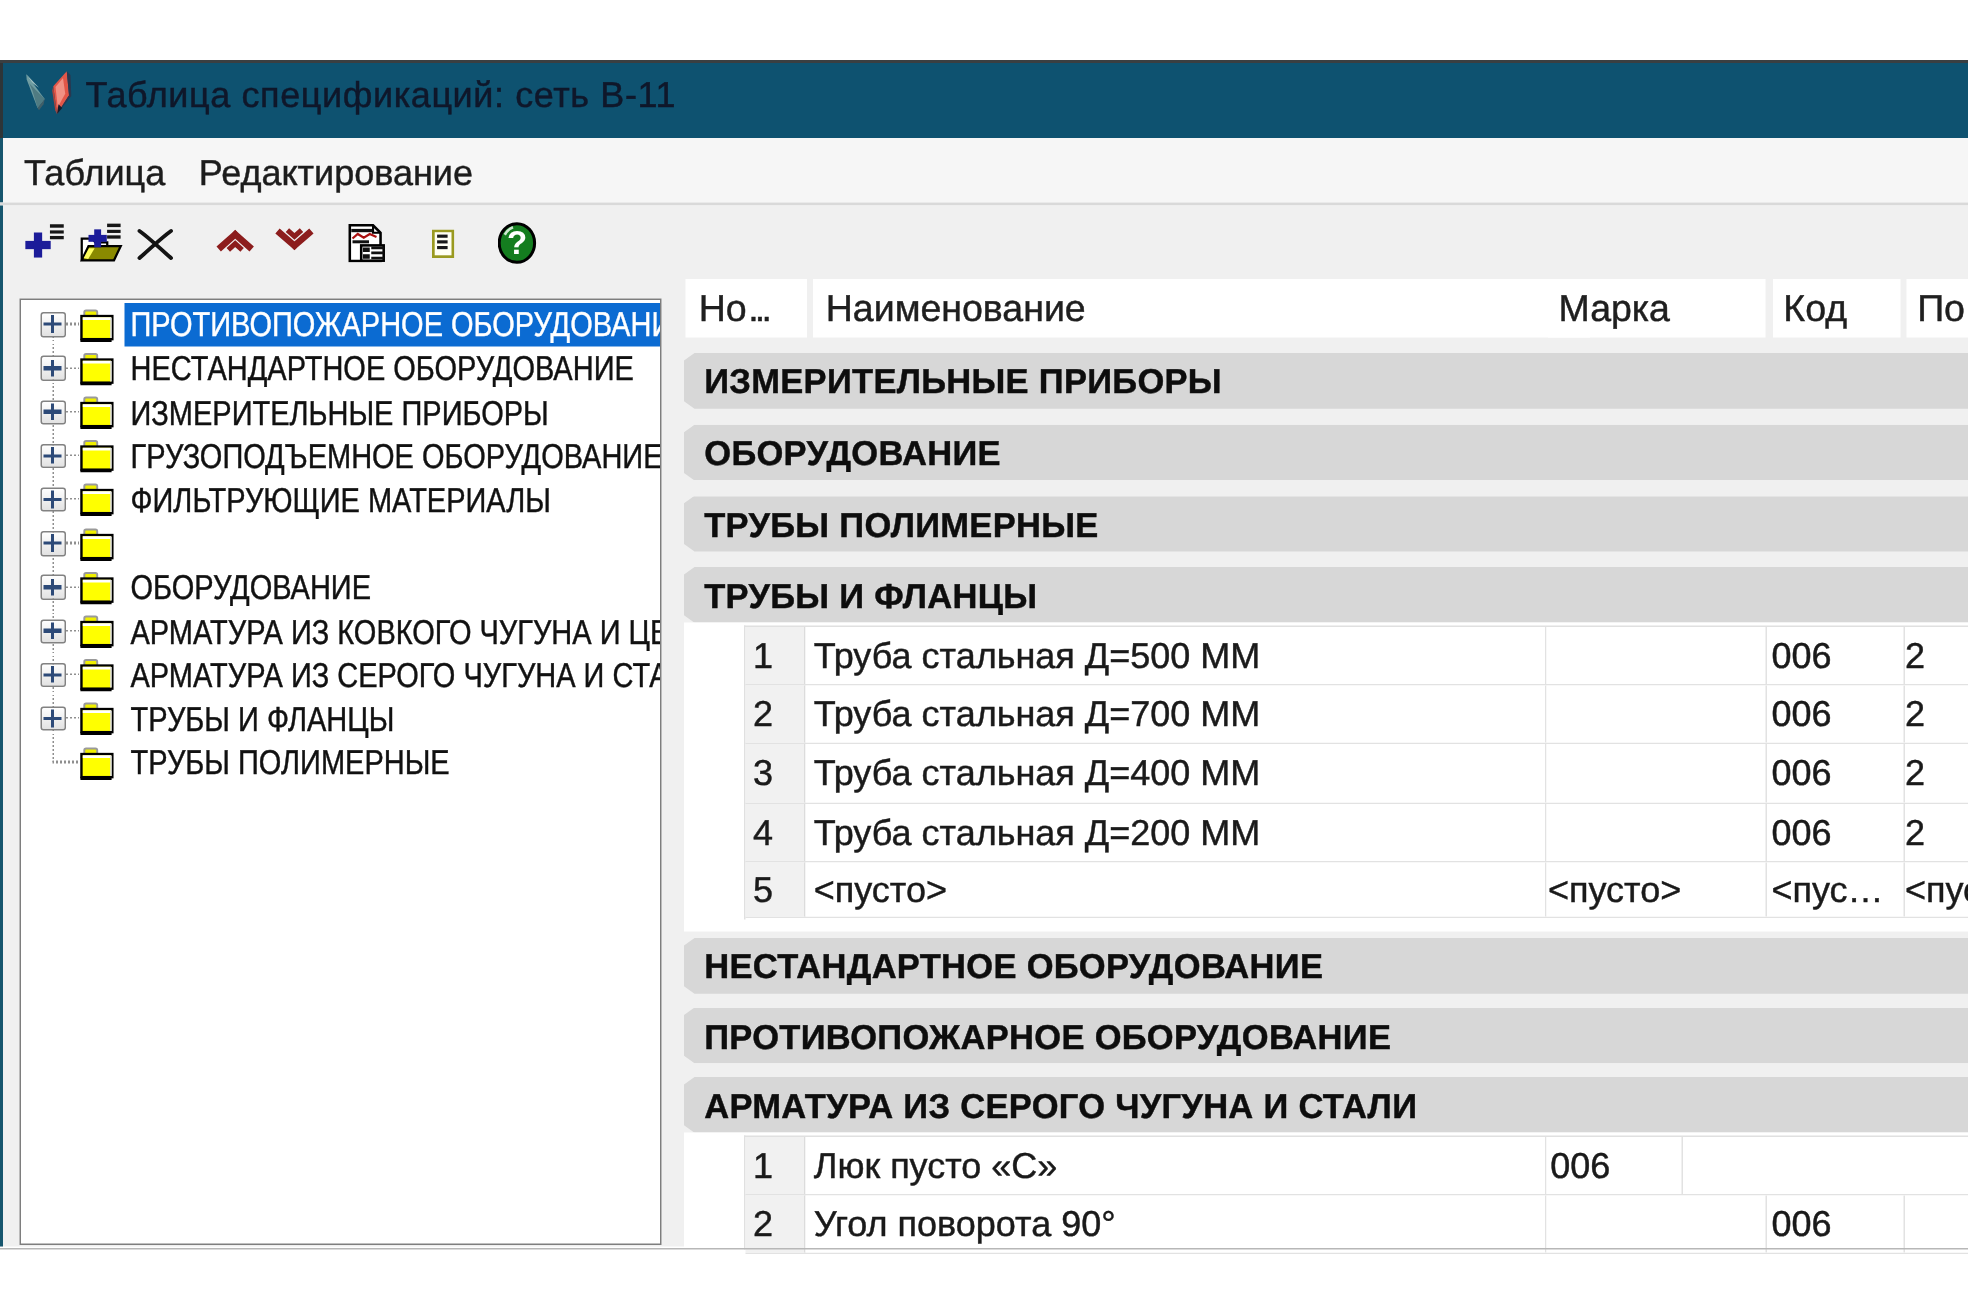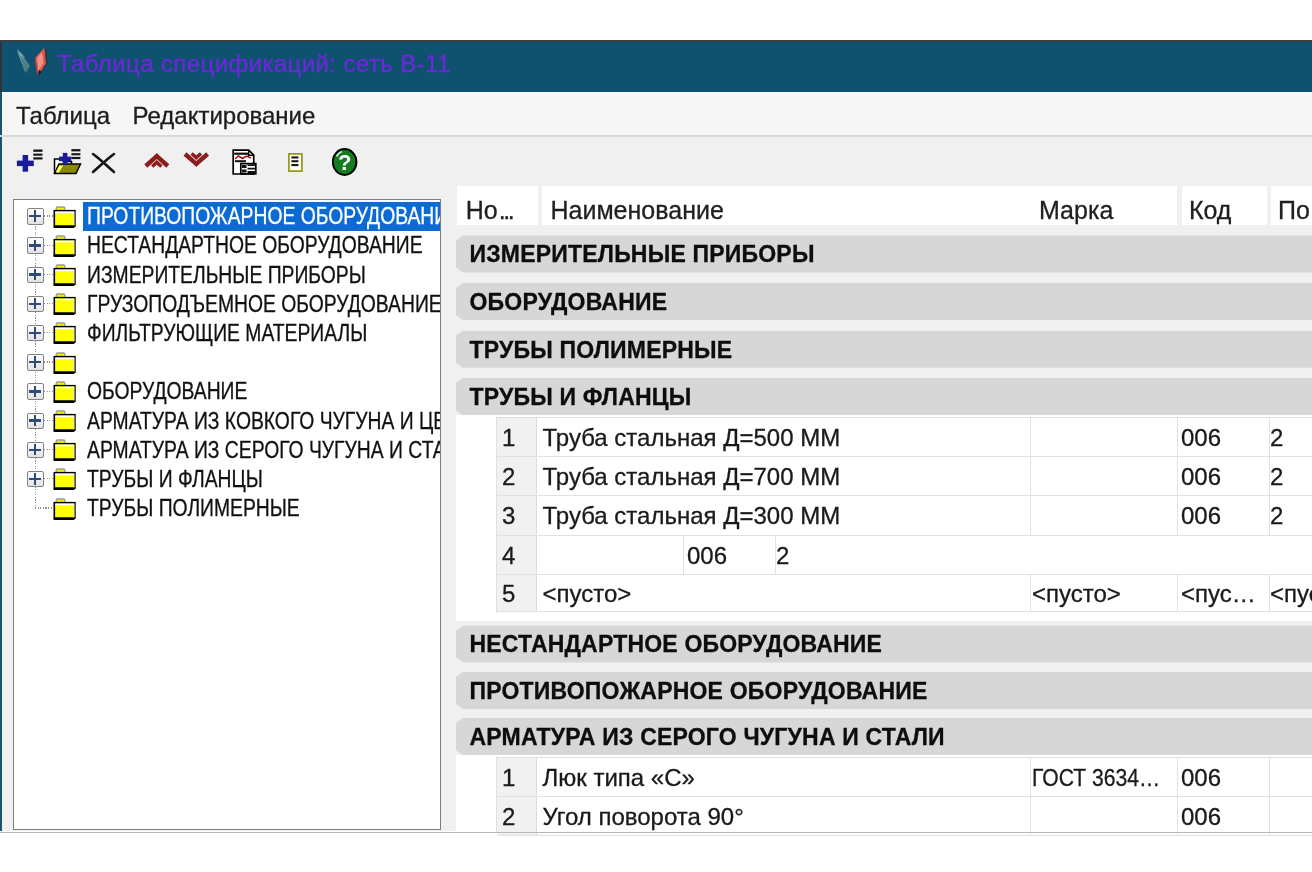--- a/index.html
+++ b/index.html
@@ -1,40 +1,40 @@
 <!DOCTYPE html>
 <html><head><meta charset="utf-8"><style>
 *{margin:0;padding:0;box-sizing:border-box}
 html,body{width:1312px;height:872px;overflow:hidden;background:#fff;
 font-family:"Liberation Sans",sans-serif;position:relative;-webkit-text-stroke:0.3px currentColor}
 .abs{position:absolute}
 #topborder{left:0;top:40px;width:1312px;height:2px;background:#3a3f42}
 #titlebar{left:0;top:42px;width:1312px;height:49.5px;background:#0e5270;border-left:2px solid #2e3538}
 #title{left:57px;top:42px;height:49.5px;display:flex;align-items:center;
-font-size:24px;letter-spacing:.4px;color:#6d28d9;padding-bottom:6px}
+font-size:24px;letter-spacing:.4px;color:#0f172a;padding-bottom:6px}
 #logo{left:16px;top:47px}
 #menubar{left:0;top:91.5px;width:1312px;height:43.5px;background:#f6f6f6;border-left:2px solid #17566e}
 #menusep{left:0;top:135px;width:1312px;height:1.8px;background:#d9d9d9}
 .menuitem{top:91.5px;height:43.5px;display:flex;align-items:center;font-size:24px;color:#1c1c1c;padding-top:5px}
 #content{left:0;top:136.8px;width:1312px;height:694.7px;background:#f0f0f0;border-left:2px solid #17566e}
 #botborder{left:0;top:831.5px;width:1312px;height:1.5px;background:#b7b7b7}
 
 #tree{left:13.2px;top:198.5px;width:428.3px;height:631.3px;background:#fff;border:1.3px solid #7e7e7e;overflow:hidden}
 .tsel{position:absolute;left:69.2px;top:2.1px;width:356.5px;height:29.4px;background:#0b6bd2}
 .plusbox{position:absolute;left:13px;width:16.4px;height:16.4px;border:1.2px solid #828282;border-radius:2px;
 background:linear-gradient(#fefefe,#e2e2e2)}
 .ph{position:absolute;left:1.2px;top:5.8px;width:11.5px;height:2.4px;background:#2d4a78}
 .pv{position:absolute;left:5.8px;top:1.2px;width:2.4px;height:11.5px;background:#2d4a78}
 .tlab{position:absolute;left:72.5px;height:29.2px;display:flex;align-items:center;font-size:23px;color:#111;white-space:nowrap;padding-top:1px}
 .tl{display:inline-block;transform:scaleX(.84);transform-origin:0 50%}
 .vline{position:absolute;left:20.6px;top:16.6px;width:1.2px;height:291.6px;background:repeating-linear-gradient(to bottom,#8f8f8f 0 1.2px,transparent 1.2px 2.6px)}
 .stub{position:absolute;left:29.4px;width:9px;height:1.2px;background:repeating-linear-gradient(to right,#8f8f8f 0 1.2px,transparent 1.2px 2.6px)}
 .fold{position:absolute;left:39px}
 
-.hcell{top:186px;height:39.2px;background:#fff;display:flex;align-items:flex-end;font-size:25px;color:#1f1f1f;white-space:nowrap;overflow:hidden;padding-top:6px}
+.hcell{top:186px;height:39.2px;background:#fff;display:flex;align-items:flex-start;font-size:25px;color:#1f1f1f;white-space:nowrap;overflow:hidden;padding-top:6px}
 .band{left:456px;width:856px;height:37.2px;background:#d7d7d7;
 clip-path:polygon(7px 0,100% 0,100% 100%,7px 100%,0 calc(100% - 5px),0 5px);
 display:flex;align-items:center;padding-left:13.5px;padding-top:2px;font-size:23px;font-weight:bold;letter-spacing:.2px;color:#0d0d0d;white-space:nowrap}
 .wsec{left:456px;width:856px;background:#fff}
 .grid{left:495.5px;width:816.5px;border:1.5px solid #e0e0e0;border-right:none;border-bottom:none}
 .drow{display:flex;height:39.2px;border-bottom:1.5px solid #e2e2e2}
 .c{display:flex;align-items:center;white-space:nowrap;overflow:hidden;font-size:24px;color:#1a1a1a;flex:none;padding-top:2px}
 .cn{width:40px;background:#f1f1f1;border-right:1.5px solid #dcdcdc;padding-left:5.5px}
 .cname{width:494px;background:#fff;border-right:1.5px solid #e2e2e2;padding-left:6px}
 .cmark{width:147.5px;background:#fff;border-right:1.5px solid #e2e2e2;padding-left:1.5px}
@@ -305,50 +305,48 @@
     </div>
   <div class="drow">
       <div class="c cn">2</div>
       <div class="c cname">Труба стальная Д=700 ММ</div>
       <div class="c cmark"></div>
       <div class="c ccode">006</div>
       <div class="c cpos">2</div>
     </div>
   <div class="drow">
       <div class="c cn">3</div>
-      <div class="c cname">Труба стальная Д=300 ММ</div>
+      <div class="c cname">Труба стальная Д=400 ММ</div>
       <div class="c cmark"></div>
       <div class="c ccode">006</div>
       <div class="c cpos">2</div>
     </div>
   <div class="drow">
       <div class="c cn">4</div>
+      <div class="c cname">Труба стальная Д=200 ММ</div>
       <div class="c cmark"></div>
       <div class="c ccode">006</div>
       <div class="c cpos">2</div>
     </div>
   <div class="drow" style="height:37.2px">
       <div class="c cn">5</div>
       <div class="c cname">&lt;пусто&gt;</div>
       <div class="c cmark">&lt;пусто&gt;</div>
       <div class="c ccode">&lt;пус…</div>
       <div class="c cpos">&lt;пусто&gt;</div>
     </div>
 </div>
 <div class="abs band" style="top:625.4px">НЕСТАНДАРТНОЕ ОБОРУДОВАНИЕ</div>
 <div class="abs band" style="top:671.7px">ПРОТИВОПОЖАРНОЕ ОБОРУДОВАНИЕ</div>
 <div class="abs band" style="top:718px">АРМАТУРА ИЗ СЕРОГО ЧУГУНА И СТАЛИ</div>
 <div class="abs wsec" style="top:755px;height:78px"></div>
 <div class="abs grid" style="top:757px;height:76px">
   <div class="drow">
       <div class="c cn">1</div>
-      <div class="c cname">Люк типа «С»</div>
-      <div class="c cmark">
-        <span style="display:inline-block;transform:scaleX(.88);transform-origin:0 50%">ГОСТ 3634…</span>
-      </div>
+      <div class="c cname">Люк пусто «С»</div>
       <div class="c ccode">006</div>
       <div class="c cpos"></div>
     </div>
   <div class="drow">
       <div class="c cn">2</div>
       <div class="c cname">Угол поворота 90°</div>
       <div class="c cmark"></div>
       <div class="c ccode">006</div>
       <div class="c cpos"></div>
     </div>

